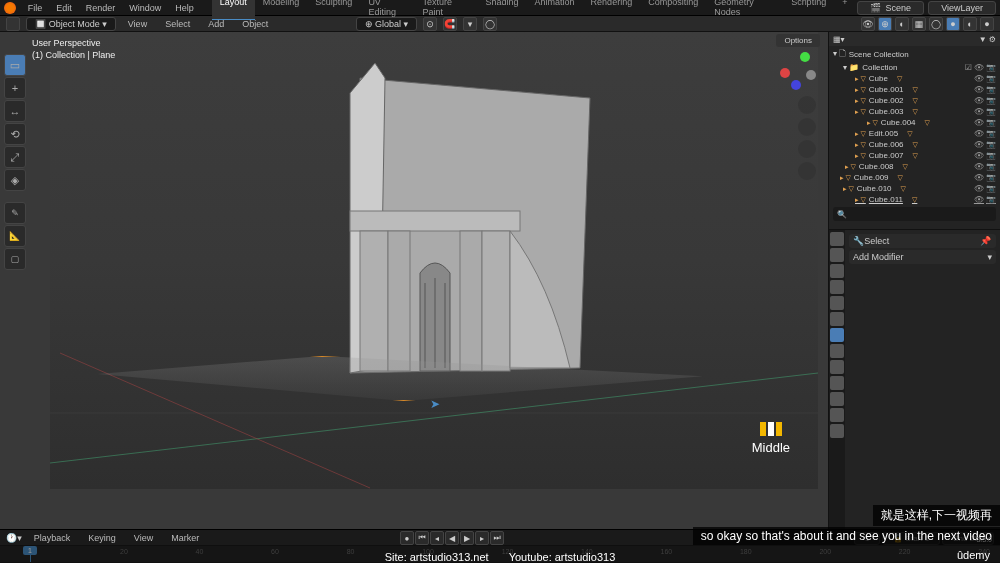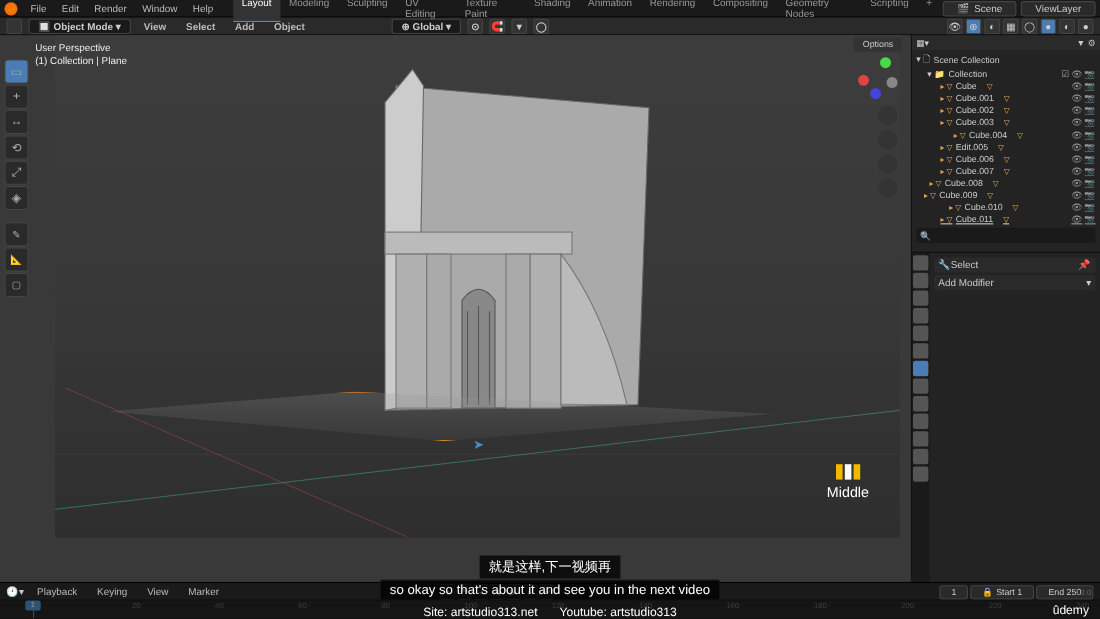--- a/index.html
+++ b/index.html
@@ -6,21 +6,21 @@
 body { width: 1000px; height: 563px; background: #232323; color: #ccc; font-size: 9px; overflow: hidden; position: relative; }
 .top-menu { height: 16px; background: #1a1a1a; display: flex; align-items: center; padding: 0 4px; gap: 2px; border-bottom: 1px solid #000; }
 .menu-item { padding: 2px 6px; color: #bbb; cursor: pointer; }
 .blender-logo { width: 12px; height: 12px; background: radial-gradient(circle, #f57900 40%, #e95420 100%); border-radius: 50%; margin-right: 4px; }
 .workspace-tabs { display: flex; margin-left: 10px; gap: 0; }
 .ws-tab { padding: 2px 8px; color: #999; border-bottom: 1px solid transparent; cursor: pointer; }
 .ws-tab.active { color: #fff; border-bottom: 1px solid #4a8cc5; background: #333; }
 .scene-dd { margin-left: auto; display: flex; gap: 4px; align-items: center; }
 .scene-box { background: #2a2a2a; border: 1px solid #444; padding: 1px 12px; border-radius: 3px; color: #ccc; display: flex; align-items: center; gap: 4px; }
 .sub-header { height: 16px; background: #2a2a2a; display: flex; align-items: center; padding: 0 6px; gap: 4px; border-bottom: 1px solid #111; }
-.sub-left { display: flex; align-items: center; gap: 6px; font-weight: bold; }
+.sub-left { display: flex; align-items: center; gap: 6px; }
 .sub-right { margin-left: auto; display: flex; align-items: center; gap: 3px; }
 .dd { background: #1a1a1a; border: 1px solid #444; padding: 1px 8px; border-radius: 3px; color: #ccc; cursor: pointer; }
 .icon-btn { width: 14px; height: 14px; background: #333; border: 1px solid #444; border-radius: 2px; cursor: pointer; display: flex; align-items: center; justify-content: center; }
 .icon-btn.act { background: #4a7db5; }
 .main-row { display: flex; height: 497px; }
 .viewport { flex: 1; position: relative; background: #393939; }
 .left-tools { position: absolute; left: 4px; top: 22px; display: flex; flex-direction: column; gap: 1px; z-index: 5; }
 .tool { width: 22px; height: 22px; background: #2a2a2a; border: 1px solid #444; border-radius: 3px; cursor: pointer; display: flex; align-items: center; justify-content: center; color: #aaa; font-size: 11px; }
 .tool.active { background: #4a7db5; }
 .ltool { width: 22px; height: 22px; background: #2a2a2a; border: 1px solid #444; border-radius: 3px; cursor: pointer; display: flex; align-items: center; justify-content: center; color: #aaa; }
@@ -51,21 +51,21 @@
 .timeline { height: 34px; background: #1a1a1a; border-top: 1px solid #000; }
 .tl-header { height: 16px; display: flex; align-items: center; padding: 0 6px; gap: 6px; }
 .tl-play { display: flex; gap: 1px; position: absolute; left: 400px; }
 .tl-play .pb { width: 14px; height: 14px; background: #2a2a2a; border: 1px solid #444; border-radius: 2px; display: flex; align-items: center; justify-content: center; cursor: pointer; font-size: 8px; }
 .tl-range { margin-left: auto; display: flex; gap: 2px; }
 .tl-num { background: #2a2a2a; border: 1px solid #444; padding: 1px 10px; border-radius: 3px; font-size: 8px; }
 .tl-track { height: 16px; position: relative; background: #232323; }
 .tl-marker { position: absolute; left: 30px; top: 0; bottom: 0; width: 1px; background: #4a8cc5; }
 .tl-frame { position: absolute; left: 23px; top: 0; background: #4a8cc5; color: #fff; padding: 1px 5px; font-size: 7px; border-radius: 2px; }
 .tl-ticks { position: absolute; right: 10px; left: 120px; top: 2px; display: flex; justify-content: space-between; font-size: 7px; color: #666; }
-.subtitle-overlay { position: absolute; left: 0; right: 0; bottom: 18px; text-align: center; z-index: 20; pointer-events: none; }
+.subtitle-overlay { position: absolute; left: 0; right: 0; bottom: 18px; text-align: right; z-index: 20; pointer-events: none; }
 .sub-cn { background: rgba(0,0,0,0.75); color: #fff; font-size: 12px; padding: 2px 8px; display: inline-block; }
 .sub-en { background: rgba(0,0,0,0.75); color: #fff; font-size: 12px; padding: 2px 8px; display: inline-block; margin-top: 1px; font-weight: 400; }
 .footer-info { position: absolute; bottom: 0; left: 0; right: 0; height: 18px; display: flex; align-items: flex-end; justify-content: center; gap: 20px; color: #fff; font-size: 11px; z-index: 20; background: rgba(0,0,0,0.4); }
 .udemy { position: absolute; right: 10px; bottom: 2px; color: #fff; font-size: 11px; z-index: 21; }
 .version { position: absolute; right: 8px; bottom: 20px; font-size: 7px; color: #666; z-index: 21; }
 svg { pointer-events: none; }
 .cursor-arrow { position: absolute; left: 430px; top: 365px; color: #4a8cc5; z-index: 10; font-size: 12px; }
 </style>
 </head>
 <body>
@@ -299,21 +299,21 @@
           </div>
           <div class="out-item" style="padding-left: 11px;">
             <span class="tri">▸ ▽</span>
             <span>Cube.009</span>
             <span class="tri" style="margin-left:6px;">▽</span>
             <div class="vis-icons">
               <span>👁</span>
               <span>📷</span>
             </div>
           </div>
-          <div class="out-item" style="padding-left: 34px;">
+          <div class="out-item" style="padding-left: 14px;">
             <span class="tri">▸ ▽</span>
             <span>Cube.010</span>
             <span class="tri" style="margin-left:6px;">▽</span>
             <div class="vis-icons">
               <span>👁</span>
               <span>📷</span>
             </div>
           </div>
           <div class="out-item" style="padding-left: 26px; text-decoration: underline;">
             <span class="tri">▸ ▽</span>

